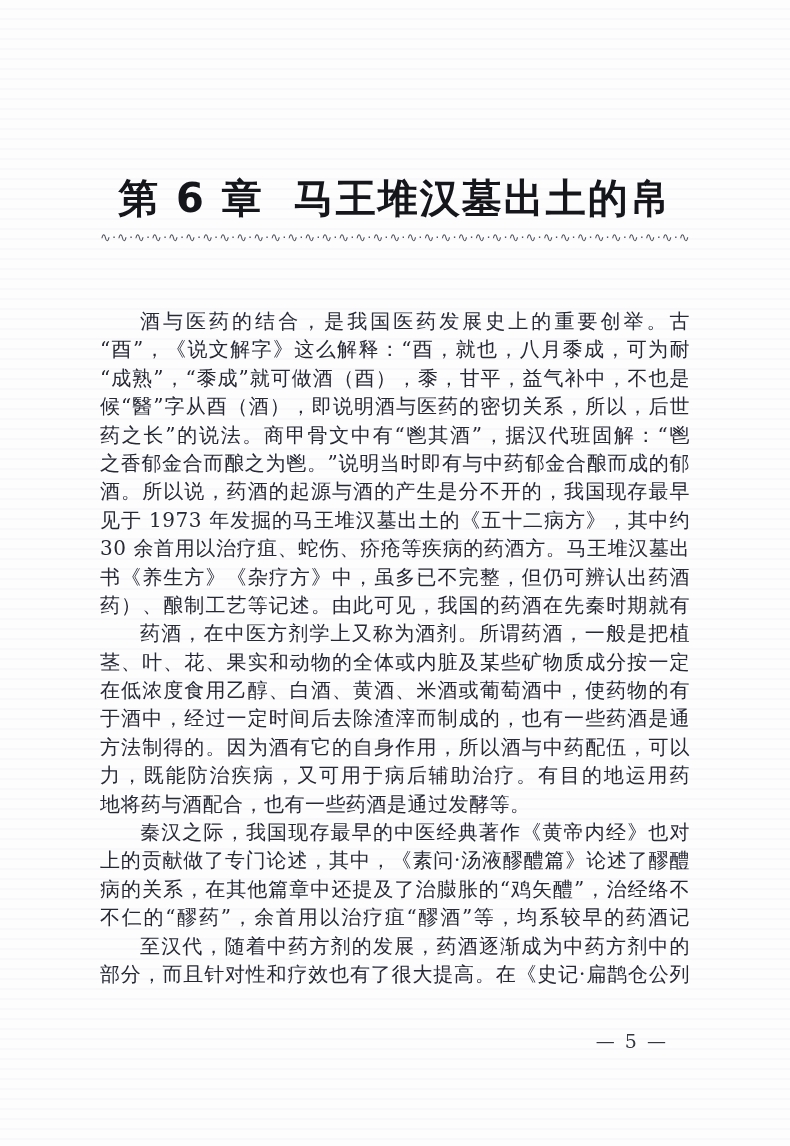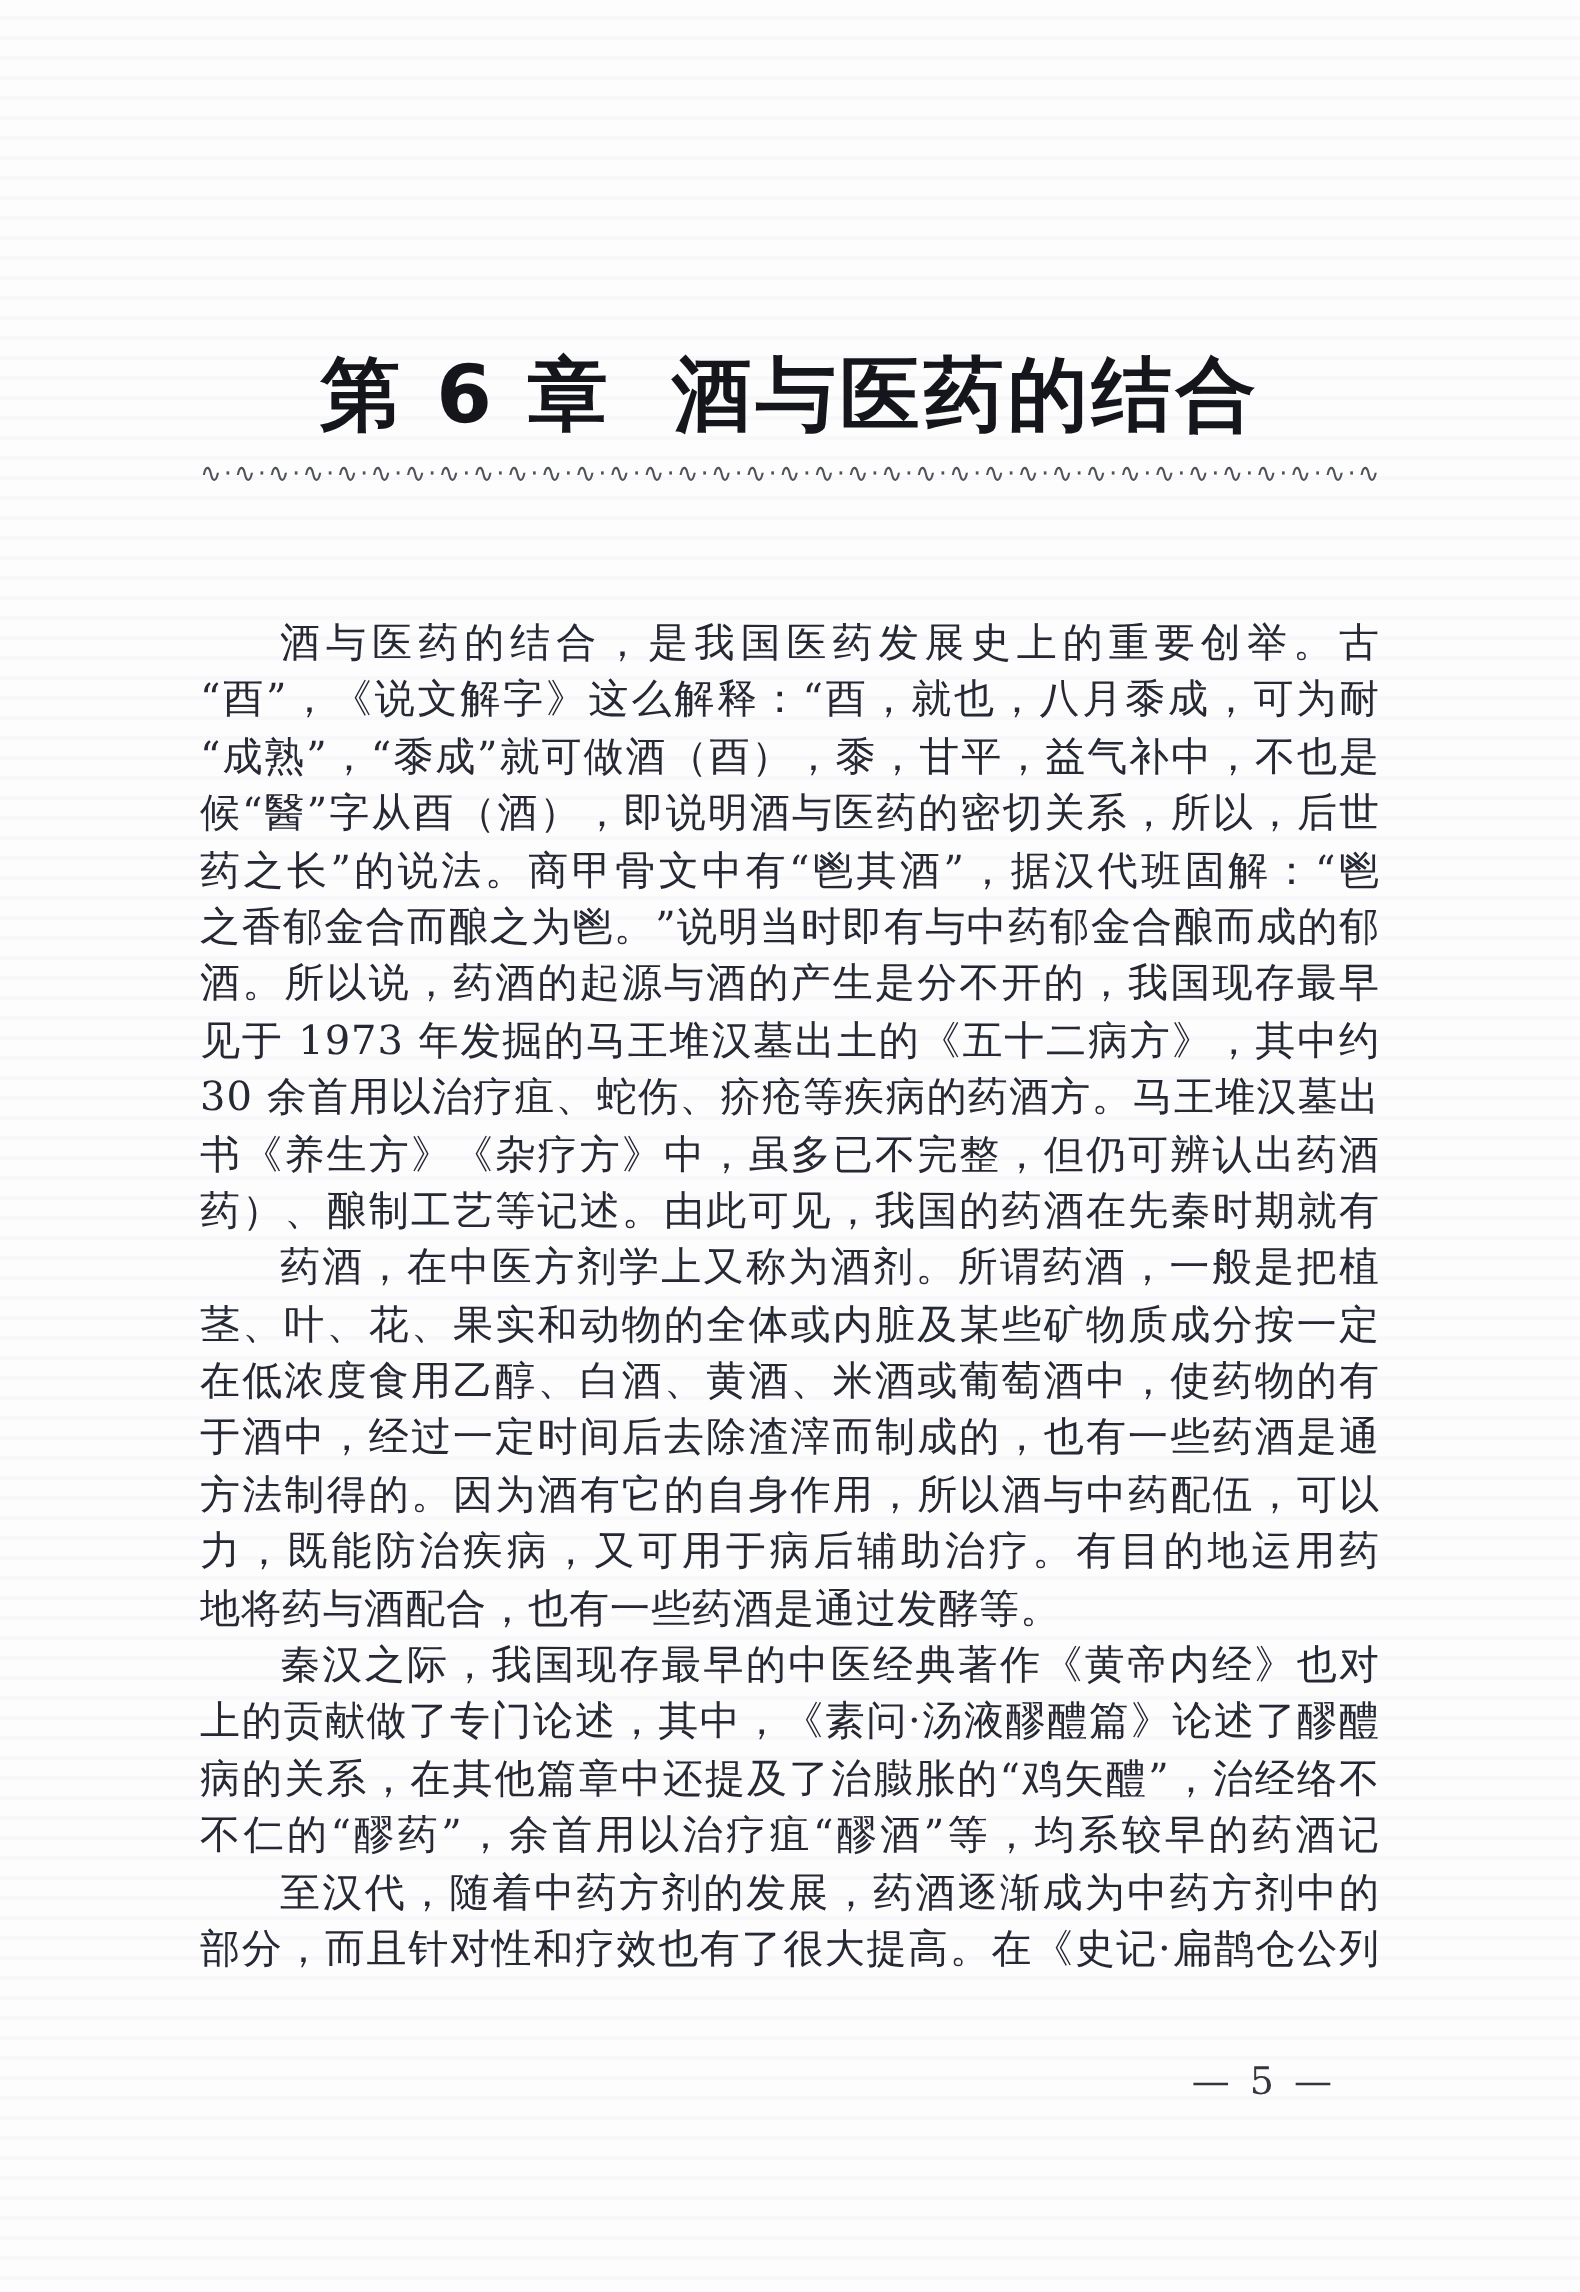--- a/index.html
+++ b/index.html
@@ -71,21 +71,21 @@
     color: #34363e;
     letter-spacing: 2px;
   }
 </style>
 </head>
 <body>
 
 <div class="page">
 
   <header class="chapter-header">
-    <h1 class="chapter-title"><span>第 6 章</span><span class="gap"></span><span>酒与医药的结合</span></h1>
+    <h1 class="chapter-title"><span>第 6 章</span><span class="gap"></span><span>马王堆汉墓出土的帛</span></h1>
     <div class="ornament-divider">∿·∿·∿·∿·∿·∿·∿·∿·∿·∿·∿·∿·∿·∿·∿·∿·∿·∿·∿·∿·∿·∿·∿·∿·∿·∿·∿·∿·∿·∿·∿·∿·∿·∿·∿·∿·∿·∿·∿·∿·</div>
   </header>
 
   <main class="body-text" id="body-text">
       <div class="paragraph">
         <div class="line first fill">酒与医药的结合，是我国医药发展史上的重要创举。古时“酒”写作</div>
         <div class="line fill">“酉”，《说文解字》这么解释：“酉，就也，八月黍成，可为耐酒。”“就”意为</div>
         <div class="line fill">“成熟”，“黍成”就可做酒（酉），黍，甘平，益气补中，不也是中药吗？古时</div>
         <div class="line fill">候“醫”字从酉（酒），即说明酒与医药的密切关系，所以，后世又有“酒为百</div>
         <div class="line fill">药之长”的说法。商甲骨文中有“鬯其酒”，据汉代班固解：“鬯者，以百草</div>

